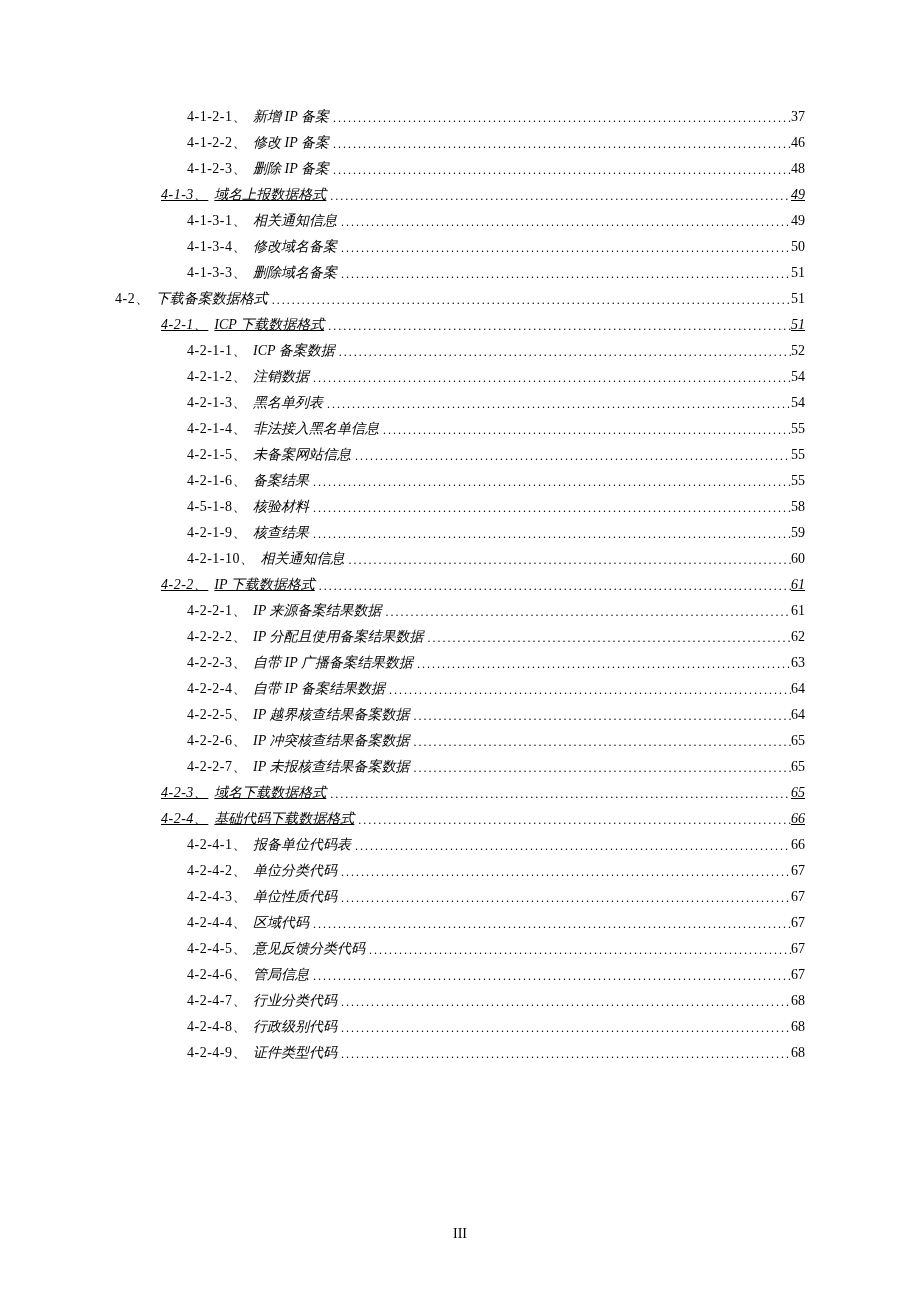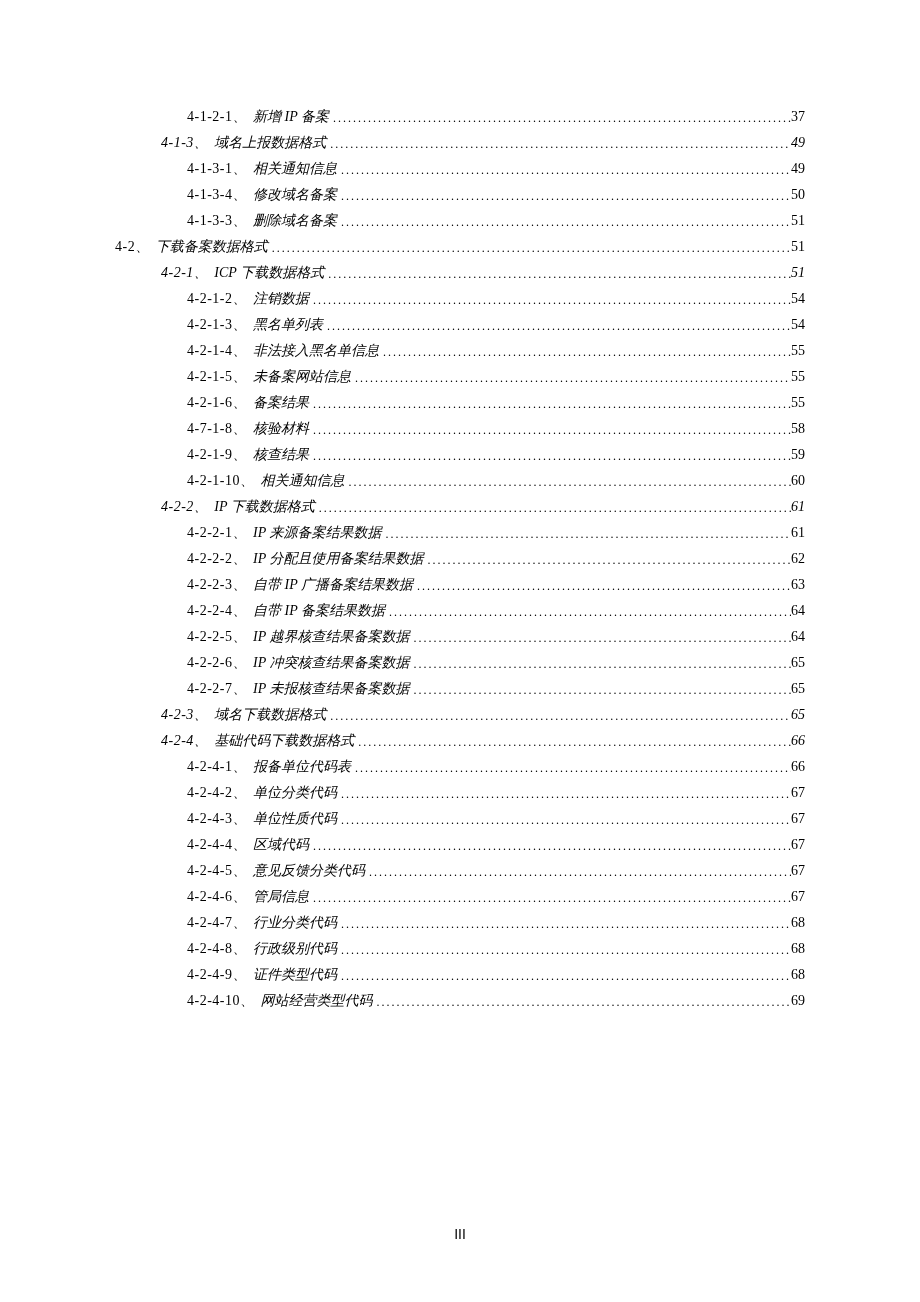--- a/index.html
+++ b/index.html
@@ -52,42 +52,55 @@
   .leader::after {
     content: "..............................................................................................................................................................................................................";
   }
   .pg {
     flex: 0 0 auto;
     text-align: right;
   }
   .italic .num, .italic .title, .italic .pg {
     font-style: italic;
     font-family: "KaiTi", "楷体", "SimSun", serif;
+    text-decoration: underline;
   }
   .footer {
     position: absolute;
     bottom: 60px;
     left: 0;
     width: 100%;
     text-align: center;
-    font-family: Liberation Sans, sans-serif;
+    font-family: Liberation Serif, serif;
     font-size: 14px;
   }
 </style>
 </head>
 <body>
 
 <div class="page">
   <div class="toc" id="toc-container">
       <div class="row indent-3">
         <span class="num">4-1-2-1、</span>
         <span class="title">新增 IP 备案</span>
         <span class="leader"></span>
         <span class="pg">37</span>
       </div>
+      <div class="row indent-3">
+        <span class="num">4-1-2-2、</span>
+        <span class="title">修改 IP 备案</span>
+        <span class="leader"></span>
+        <span class="pg">46</span>
+      </div>
+      <div class="row indent-3">
+        <span class="num">4-1-2-3、</span>
+        <span class="title">删除 IP 备案</span>
+        <span class="leader"></span>
+        <span class="pg">48</span>
+      </div>
       <div class="row indent-2 italic">
         <span class="num">4-1-3、</span>
         <span class="title">域名上报数据格式</span>
         <span class="leader"></span>
         <span class="pg">49</span>
       </div>
       <div class="row indent-3">
         <span class="num">4-1-3-1、</span>
         <span class="title">相关通知信息</span>
         <span class="leader"></span>
@@ -111,20 +124,26 @@
         <span class="leader"></span>
         <span class="pg">51</span>
       </div>
       <div class="row indent-2 italic">
         <span class="num">4-2-1、</span>
         <span class="title">ICP 下载数据格式</span>
         <span class="leader"></span>
         <span class="pg">51</span>
       </div>
       <div class="row indent-3">
+        <span class="num">4-2-1-1、</span>
+        <span class="title">ICP 备案数据</span>
+        <span class="leader"></span>
+        <span class="pg">52</span>
+      </div>
+      <div class="row indent-3">
         <span class="num">4-2-1-2、</span>
         <span class="title">注销数据</span>
         <span class="leader"></span>
         <span class="pg">54</span>
       </div>
       <div class="row indent-3">
         <span class="num">4-2-1-3、</span>
         <span class="title">黑名单列表</span>
         <span class="leader"></span>
         <span class="pg">54</span>
@@ -141,21 +160,21 @@
         <span class="leader"></span>
         <span class="pg">55</span>
       </div>
       <div class="row indent-3">
         <span class="num">4-2-1-6、</span>
         <span class="title">备案结果</span>
         <span class="leader"></span>
         <span class="pg">55</span>
       </div>
       <div class="row indent-3">
-        <span class="num">4-7-1-8、</span>
+        <span class="num">4-5-1-8、</span>
         <span class="title">核验材料</span>
         <span class="leader"></span>
         <span class="pg">58</span>
       </div>
       <div class="row indent-3">
         <span class="num">4-2-1-9、</span>
         <span class="title">核查结果</span>
         <span class="leader"></span>
         <span class="pg">59</span>
       </div>
@@ -271,24 +290,18 @@
         <span class="num">4-2-4-8、</span>
         <span class="title">行政级别代码</span>
         <span class="leader"></span>
         <span class="pg">68</span>
       </div>
       <div class="row indent-3">
         <span class="num">4-2-4-9、</span>
         <span class="title">证件类型代码</span>
         <span class="leader"></span>
         <span class="pg">68</span>
-      </div>
-      <div class="row indent-3">
-        <span class="num">4-2-4-10、</span>
-        <span class="title">网站经营类型代码</span>
-        <span class="leader"></span>
-        <span class="pg">69</span>
       </div>
     </div>
   <div class="footer">
     <span>III</span>
   </div>
 </div>
 
 </body></html>

